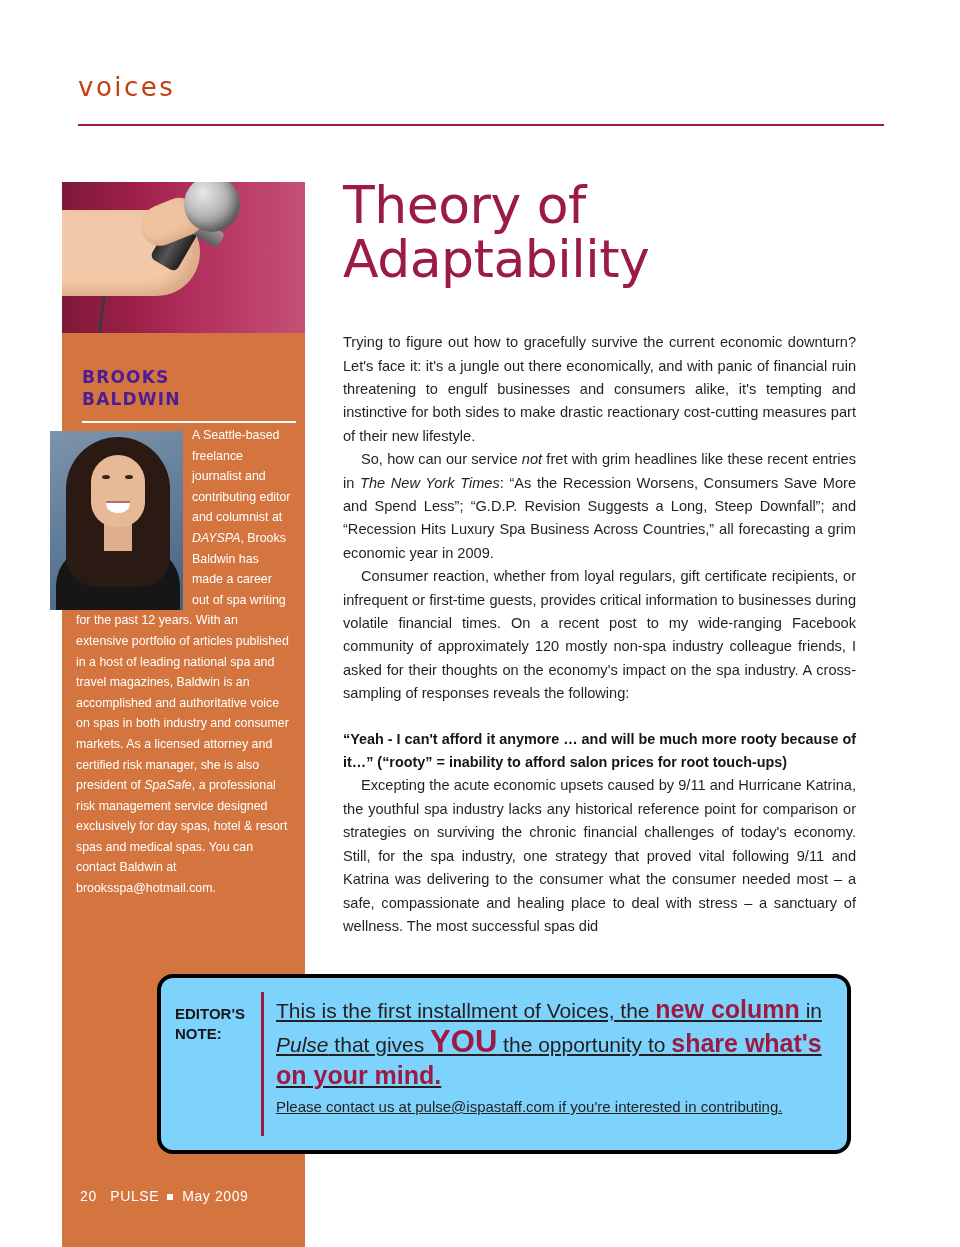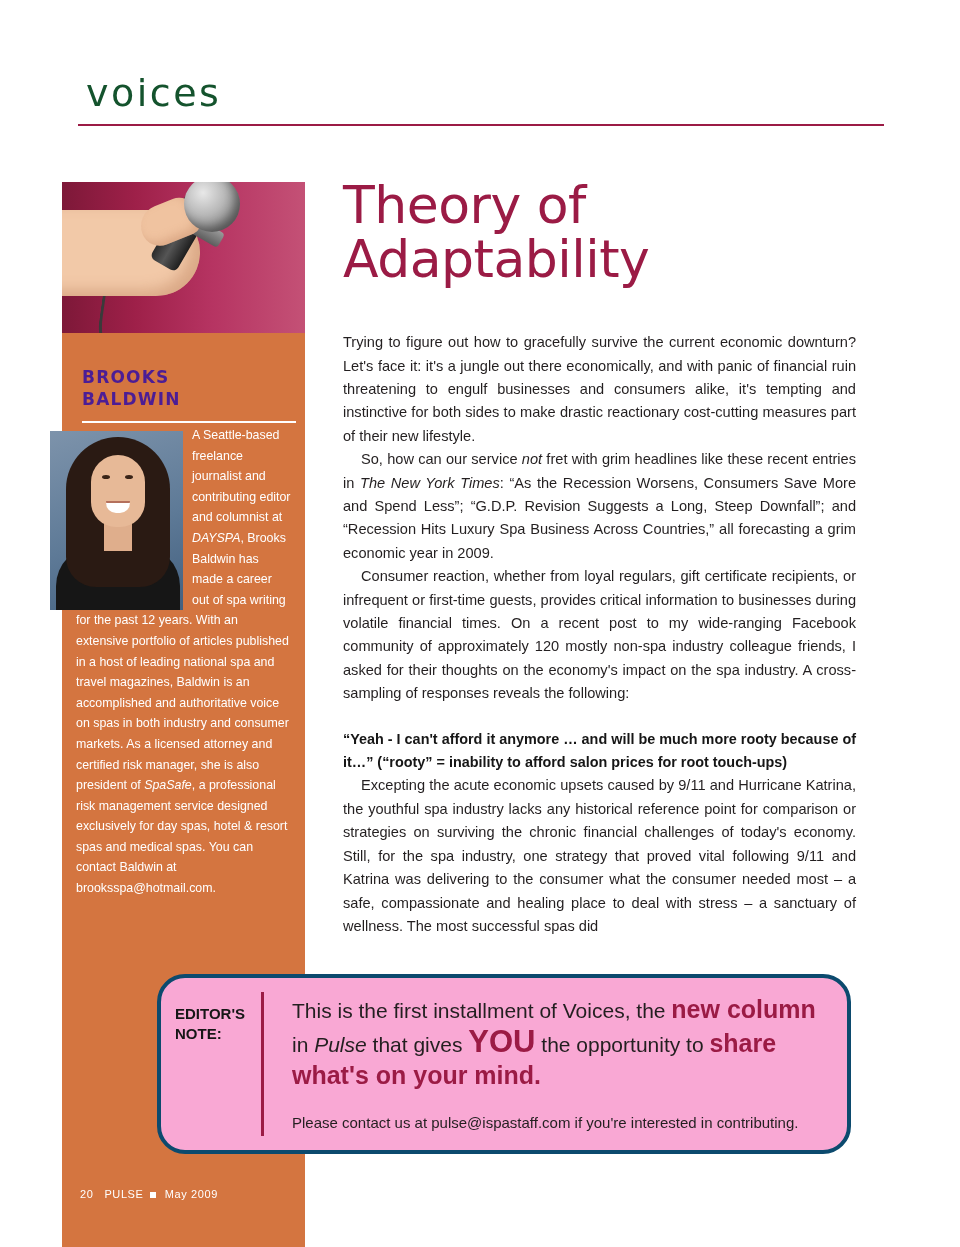--- a/index.html
+++ b/index.html
@@ -19,26 +19,25 @@
 
   
   .section-head {
     position: absolute;
     left: 78px;
     top: 74px;
     width: 804px;
   }
   .section-head .kicker {
     font-family: "DejaVu Sans", sans-serif;
-    font-size: 38px;
+    font-size: 26px;
     font-weight: 400;
     letter-spacing: 2.5px;
-    color: #14532d;
+    color: #c2410c;
     line-height: 1;
-    margin-left: 8px;
   }
   .section-rule {
     position: absolute;
     left: 78px;
     top: 124px;
     width: 806px;
     height: 2px;
     background: #9b1b45;
   }
 
@@ -235,21 +234,21 @@
   }
   .bio i { font-style: italic; }
 
   
   .folio {
     position: absolute;
     left: 80px;
     top: 1188px;
     color: #ffffff;
     font-family: "Liberation Sans", sans-serif;
-    font-size: 11px;
+    font-size: 14px;
     letter-spacing: .6px;
   }
   .folio .sq {
     display: inline-block;
     width: 6px; height: 6px;
     background: #ffffff;
     margin: 0 5px 1px 3px;
     vertical-align: middle;
   }
 
@@ -292,64 +291,65 @@
   .tail-p { text-indent: 18px; }
 
   
   .ednote {
     position: absolute;
     left: 157px;
     top: 974px;
     width: 694px;
     height: 180px;
     box-sizing: border-box;
-    background: #f9a8d4;
-    border: 4px solid #0c4a6e;
-    border-radius: 28px;
+    background: #7dd3fc;
+    border: 4px solid #000000;
+    border-radius: 16px;
     display: flex;
   }
   .ednote-label {
     width: 100px;
     padding: 26px 0 0 14px;
     box-sizing: border-box;
     font-family: "Liberation Sans", sans-serif;
     font-weight: bold;
     font-size: 15px;
     line-height: 1.3;
     color: #161616;
   }
   .ednote-divider {
     width: 3px;
     margin: 14px 0;
     background: #9b1b45;
   }
   .ednote-body {
     flex: 1;
-    padding: 16px 18px 0 28px;
+    padding: 16px 18px 0 12px;
     box-sizing: border-box;
+    text-decoration: underline;
   }
   .ednote-lead {
     font-family: "Liberation Sans", sans-serif;
     font-size: 21px;
     line-height: 31px;
     color: #231f20;
   }
   .ednote-lead i { font-style: italic; }
   .ednote-lead .hl {
     color: #9b1b45;
     font-weight: bold;
     font-size: 25px;
   }
   .ednote-lead .hl-big {
     color: #9b1b45;
     font-weight: bold;
     font-size: 31px;
   }
   .ednote-foot {
-    margin-top: 20px;
+    margin-top: 4px;
     font-family: "Liberation Sans", sans-serif;
     font-size: 15px;
     line-height: 21px;
     color: #231f20;
   }
 </style>
 </head>
 <body>
 
 <div class="section-head">

